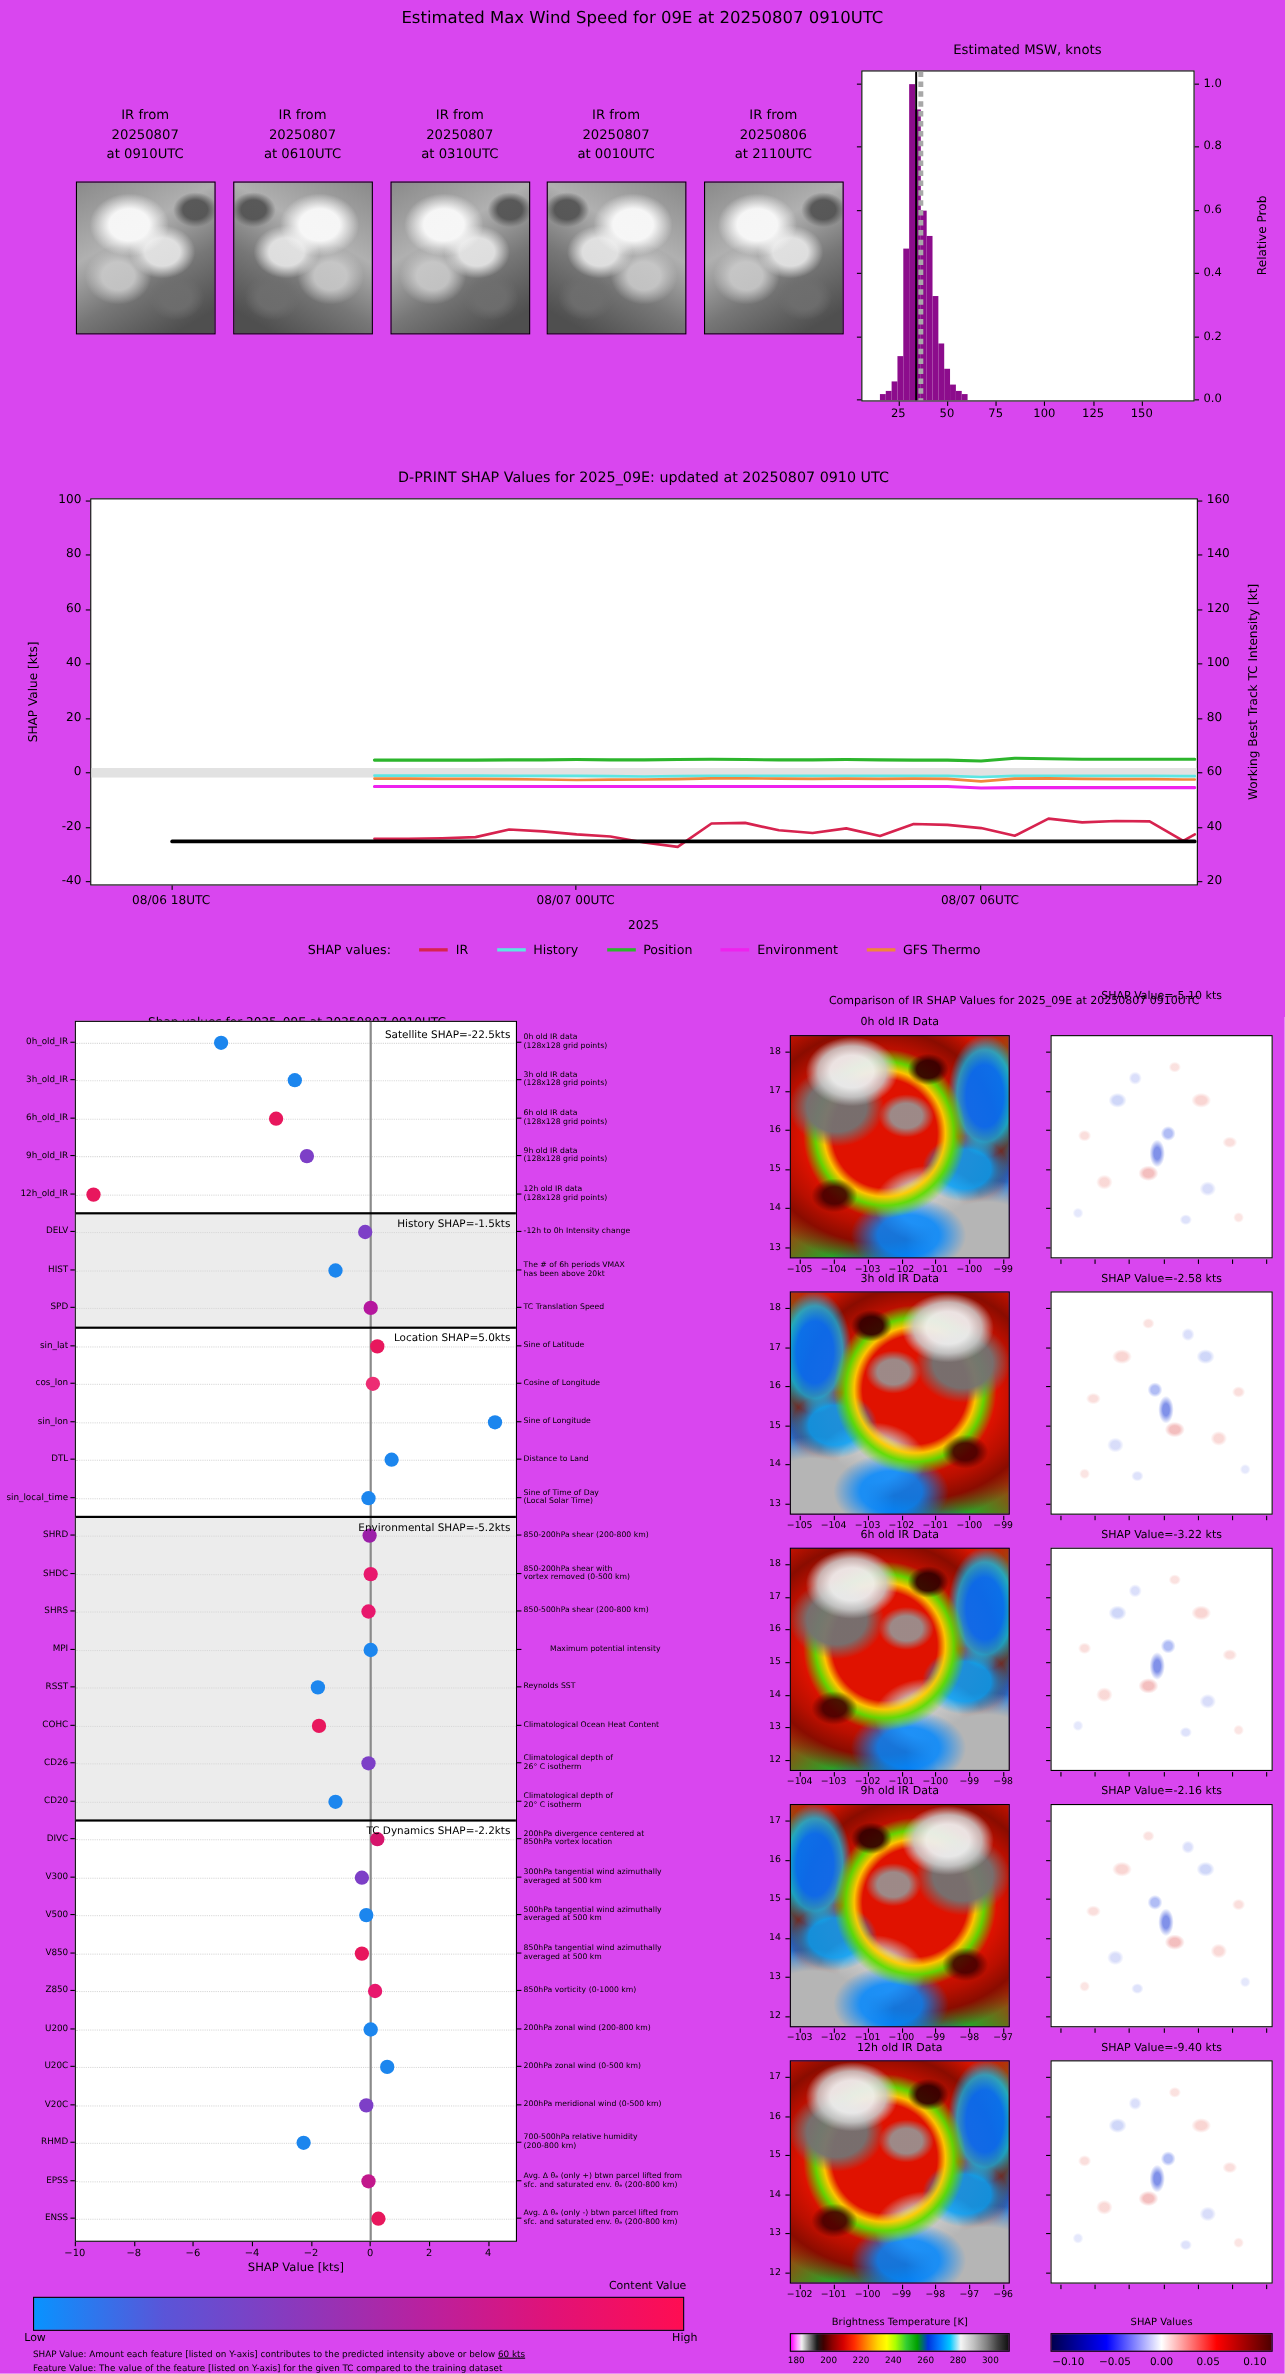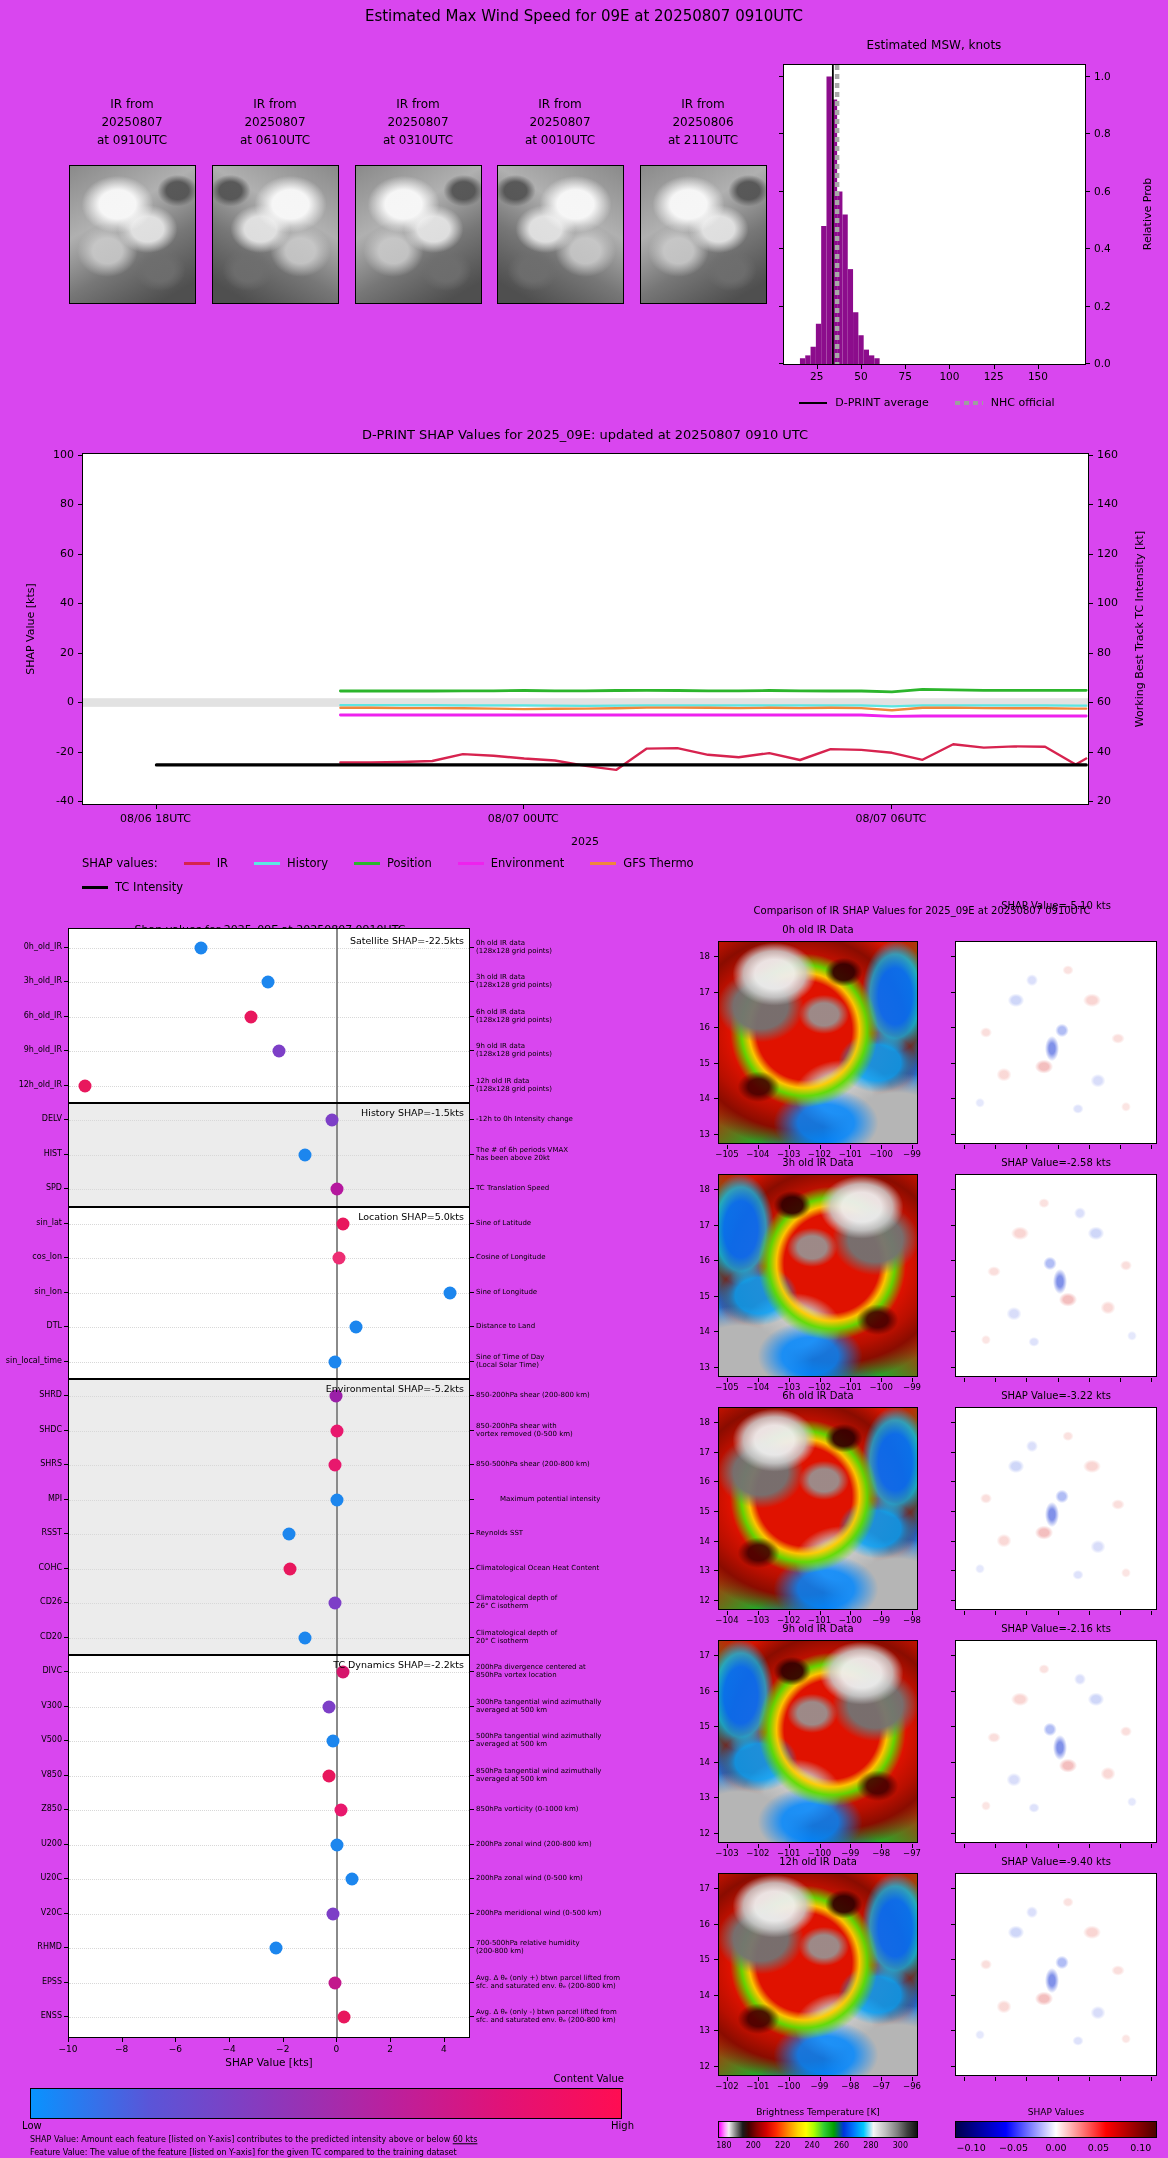--- a/index.html
+++ b/index.html
@@ -11,21 +11,21 @@
   .a-r{transform:translate(-100%,-50%);text-align:right;}
   .rot{transform:translate(-50%,-50%) rotate(-90deg);}
   .panel{position:absolute;border:1px solid #000;box-sizing:border-box;background:#fff;}
   .tick{position:absolute;background:#000;}
   .dot{position:absolute;width:13px;height:13px;border-radius:50%;transform:translate(-50%,-50%);}
   .gridrow{position:absolute;left:0;width:100%;border-top:1px dotted #d8d8d8;}
   .sep{position:absolute;left:0;width:100%;height:2px;background:#000;}
   .shade{position:absolute;left:0;width:100%;background:#ececec;}
   .zline{position:absolute;width:2px;background:#8a8a8a;}
   .swatch{display:inline-block;width:26px;height:3px;margin-right:7px;vertical-align:middle;}
-  .legendrow{position:absolute;display:flex;justify-content:flex-start;align-items:center;gap:26px;font-size:11.5px;}
+  .legendrow{position:absolute;display:flex;justify-content:center;align-items:center;gap:26px;font-size:11.5px;}
   .cbar{position:absolute;border:1px solid #000;box-sizing:border-box;}
   
   .irg{position:absolute;border:1px solid #000;box-sizing:border-box;
     background:
       radial-gradient(48px 38px at 38% 28%, rgba(250,250,250,.95) 0 38%, rgba(250,250,250,0) 75%),
       radial-gradient(40px 32px at 62% 46%, rgba(232,232,232,.9) 0 40%, rgba(232,232,232,0) 75%),
       radial-gradient(42px 36px at 30% 62%, rgba(205,205,205,.85) 0 35%, rgba(205,205,205,0) 72%),
       radial-gradient(34px 28px at 72% 76%, rgba(110,110,110,.9) 0 40%, rgba(110,110,110,0) 75%),
       radial-gradient(28px 22px at 86% 18%, rgba(80,80,80,.9) 0 40%, rgba(80,80,80,0) 72%),
       linear-gradient(150deg,#8a8a8a 0%,#b0b0b0 35%,#777 62%,#4f4f4f 90%);}
@@ -91,23 +91,20 @@
         <rect x="69.05294117647058" y="247.25" width="5.311764705882368" height="51.75" fill="#8c0c8c"></rect>
         <rect x="74.36470588235295" y="270.25" width="5.311764705882339" height="28.75" fill="#8c0c8c"></rect>
         <rect x="79.67647058823529" y="284.625" width="5.311764705882354" height="14.375" fill="#8c0c8c"></rect>
         <rect x="84.98823529411764" y="290.375" width="5.311764705882354" height="8.625" fill="#8c0c8c"></rect>
         <rect x="90.3" y="293.25" width="5.311764705882354" height="5.75" fill="#8c0c8c"></rect>
         <line x1="53.117647058823536" y1="0" x2="53.117647058823536" y2="299" stroke="#a8a8a8" stroke-width="4.5" stroke-dasharray="5,4"></line>
         <line x1="48.868235294117646" y1="0" x2="48.868235294117646" y2="299" stroke="#000000" stroke-width="1.8"></line>
       </svg>
     </div>
   <div class="lbl rot" style="left:1148px;top:214px;font-size:11px;">Relative Prob</div>
-  <div class="lbl" style="left:700px;top:384px;width:440px;text-align:center;font-size:11px;">
-    <span class="hl-line"></span><span>D-PRINT average</span><span class="hl-dash"></span><span>NHC official</span>
-  </div>
 
   <div class="lbl a-c" style="left:585px;top:435px;font-size:13px;">D-PRINT SHAP Values for 2025_09E: updated at 20250807 0910 UTC</div>
   <div id="ts-plot" class="panel" style="left:82px;top:453px;width:1007px;height:352px;">
       <svg width="1005" height="350" style="position: absolute; left: 0px; top: 0px;">
         <rect x="0" y="244.2090395480226" width="1005" height="8.65112994350281" fill="#e2e2e2"></rect>
         <polyline points="257.4,308.5 288.0,308.5 318.7,308.0 349.3,307.0 379.9,300.1 410.6,301.8 441.2,304.5 471.9,306.5 502.5,311.9 533.1,315.9 563.8,294.6 594.4,294.1 625.1,300.8 655.7,303.3 686.3,299.1 717.0,306.0 747.6,295.1 778.3,295.9 808.9,298.8 839.5,305.8 870.2,290.2 900.8,293.6 931.5,292.4 962.1,292.7 992.7,310.5 1003.2,304.5" fill="none" stroke="#d7234f" stroke-width="2.4" stroke-linejoin="round" stroke-linecap="round"></polyline>
         <polyline points="257.4,251.1 288.0,251.1 318.7,251.1 349.3,251.1 379.9,251.4 410.6,251.4 441.2,251.4 471.9,251.6 502.5,251.9 533.1,251.6 563.8,251.4 594.4,251.4 625.1,251.4 655.7,251.4 686.3,251.4 717.0,251.4 747.6,251.4 778.3,251.4 808.9,252.4 839.5,251.4 870.2,251.4 900.8,251.4 931.5,251.4 962.1,251.4 992.7,251.6 1003.2,251.6" fill="none" stroke="#5ce6e2" stroke-width="2.4" stroke-linejoin="round" stroke-linecap="round"></polyline>
         <polyline points="257.4,237.0 288.0,237.0 318.7,237.0 349.3,237.0 379.9,236.8 410.6,236.8 441.2,236.5 471.9,236.8 502.5,236.8 533.1,236.5 563.8,236.3 594.4,236.5 625.1,236.8 655.7,236.8 686.3,236.5 717.0,236.8 747.6,237.0 778.3,237.0 808.9,237.8 839.5,235.3 870.2,235.8 900.8,236.3 931.5,236.3 962.1,236.3 992.7,236.3 1003.2,236.3" fill="none" stroke="#2cb52c" stroke-width="2.8" stroke-linejoin="round" stroke-linecap="round"></polyline>
         <polyline points="257.4,261.0 288.0,261.0 318.7,261.0 349.3,261.0 379.9,261.0 410.6,261.0 441.2,261.0 471.9,261.0 502.5,261.0 533.1,261.0 563.8,261.0 594.4,261.0 625.1,261.0 655.7,261.0 686.3,261.0 717.0,261.0 747.6,261.0 778.3,261.0 808.9,262.3 839.5,262.0 870.2,262.0 900.8,262.0 931.5,262.0 962.1,262.0 992.7,262.0 1003.2,262.0" fill="none" stroke="#ee22ee" stroke-width="2.8" stroke-linejoin="round" stroke-linecap="round"></polyline>
         <polyline points="257.4,253.8 288.0,253.8 318.7,254.1 349.3,254.1 379.9,254.3 410.6,254.6 441.2,255.1 471.9,254.8 502.5,254.6 533.1,254.3 563.8,253.6 594.4,253.6 625.1,253.8 655.7,254.1 686.3,253.8 717.0,254.1 747.6,253.8 778.3,254.1 808.9,256.3 839.5,253.8 870.2,253.6 900.8,254.1 931.5,254.3 962.1,254.3 992.7,254.6 1003.2,254.6" fill="none" stroke="#f0863c" stroke-width="2.4" stroke-linejoin="round" stroke-linecap="round"></polyline>
@@ -117,23 +114,20 @@
   <div class="lbl rot" style="left:31px;top:629px;font-size:11px;">SHAP Value [kts]</div>
   <div class="lbl rot" style="left:1140px;top:629px;font-size:11px;">Working Best Track TC Intensity [kt]</div>
   <div class="lbl a-c" style="left:585px;top:842px;font-size:11px;">2025</div>
   <div id="ts-legend1" class="legendrow" style="left:82px;top:856px;width:1007px;">
       <span>SHAP values:</span>
       <span><span class="swatch" style="background: rgb(215, 35, 79);"></span><span>IR</span></span>
       <span><span class="swatch" style="background: rgb(92, 230, 226);"></span><span>History</span></span>
       <span><span class="swatch" style="background: rgb(44, 181, 44);"></span><span>Position</span></span>
       <span><span class="swatch" style="background: rgb(238, 34, 238);"></span><span>Environment</span></span>
       <span><span class="swatch" style="background: rgb(240, 134, 60);"></span><span>GFS Thermo</span></span>
-    </div>
-  <div id="ts-legend2" class="legendrow" style="left:82px;top:880px;width:1007px;">
-      <span><span class="swatch" style="background: rgb(0, 0, 0);"></span><span>TC Intensity</span></span>
     </div>
 
   <div class="lbl a-c" style="left:270px;top:930px;font-size:11px;">Shap values for 2025_09E at 20250807 0910UTC</div>
   <div id="dot-plot" class="panel" style="left:68px;top:928px;width:402px;height:1110px;">
       <div class="shade" style="top: 173.75px; height: 103.5px;"></div>
       <div class="shade" style="top: 449.75px; height: 276px;"></div>
       <div class="gridrow" style="top: 18.5px;"></div>
       <div class="gridrow" style="top: 53px;"></div>
       <div class="gridrow" style="top: 87.5px;"></div>
       <div class="gridrow" style="top: 122px;"></div>

